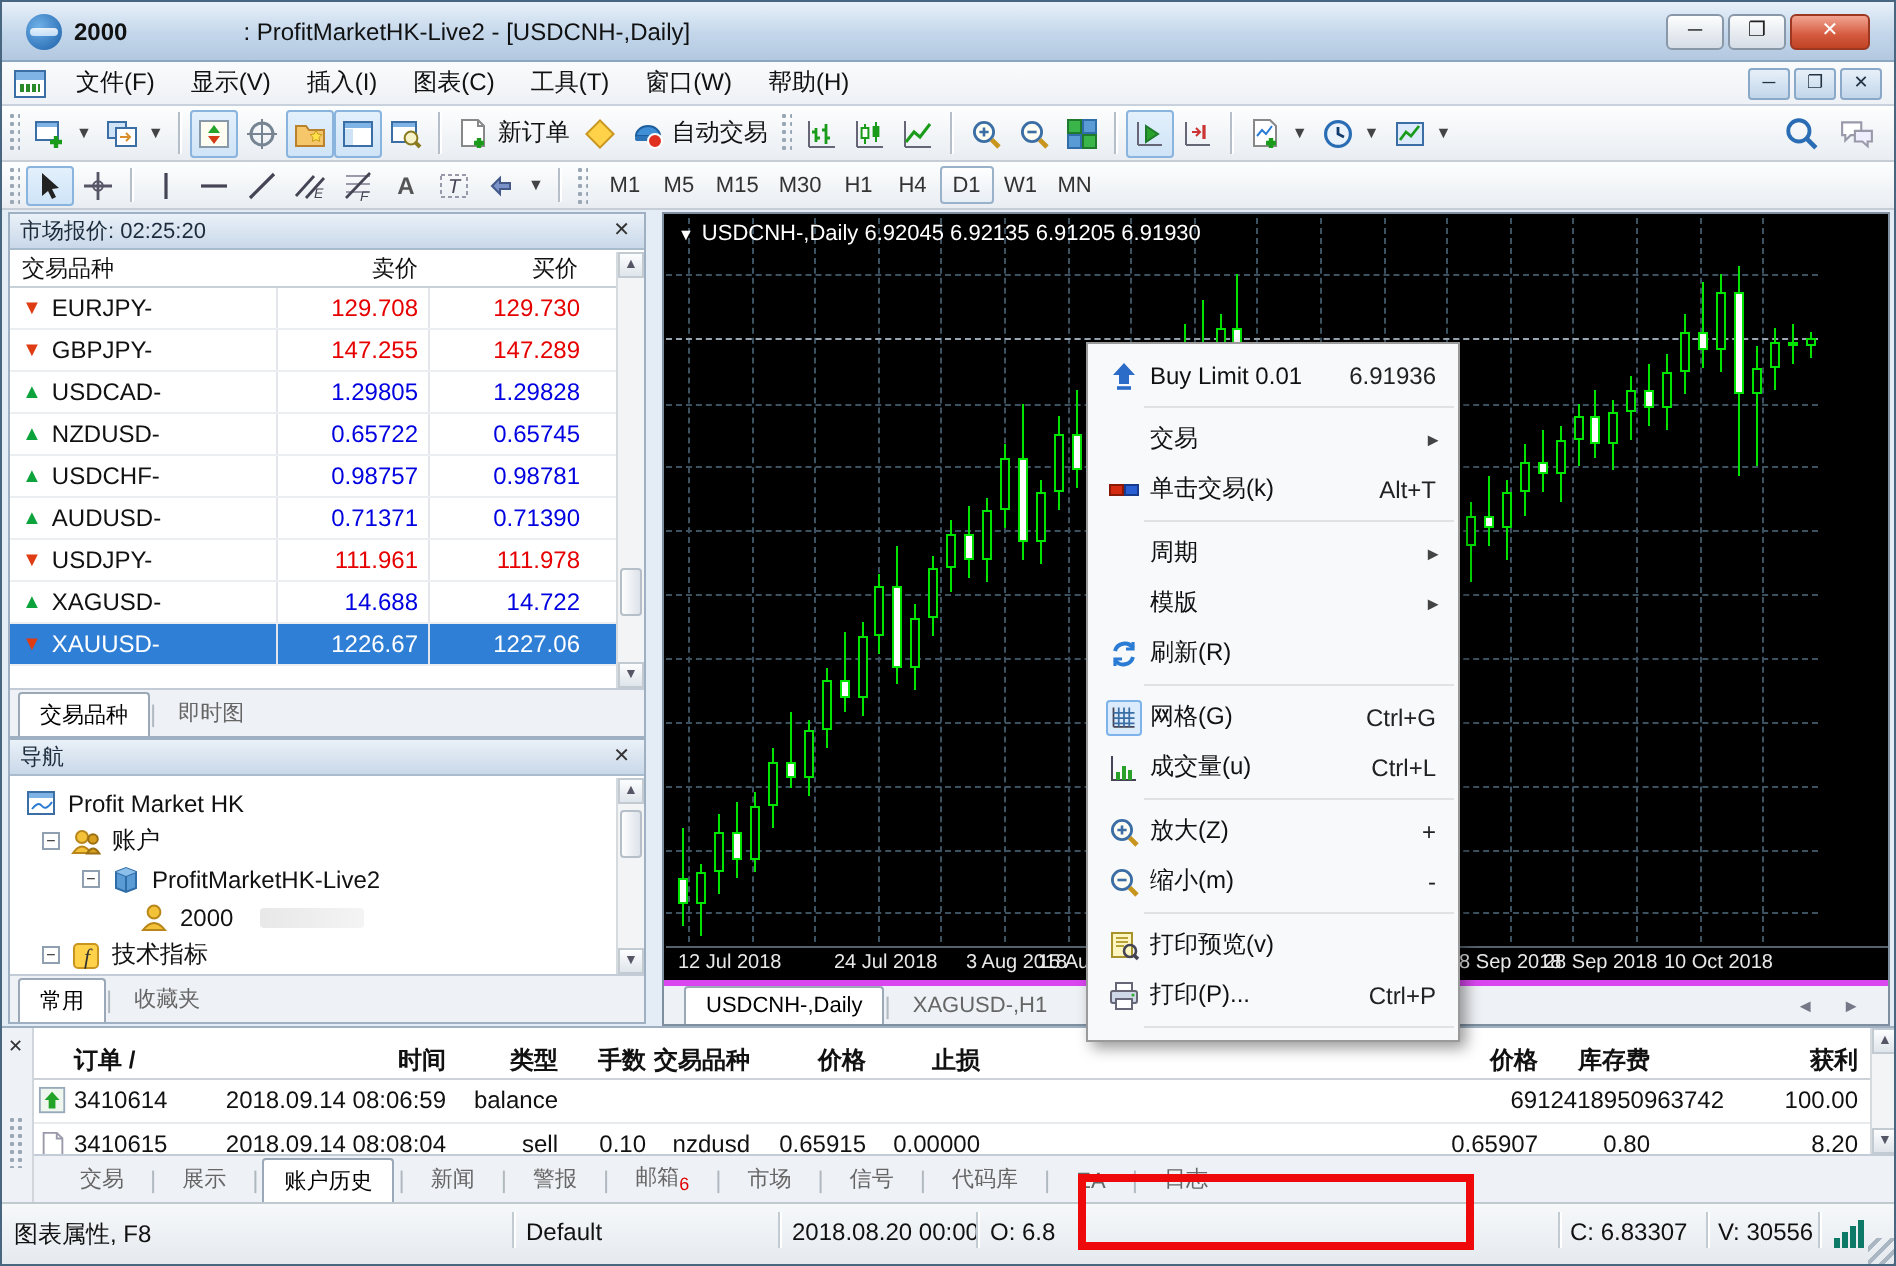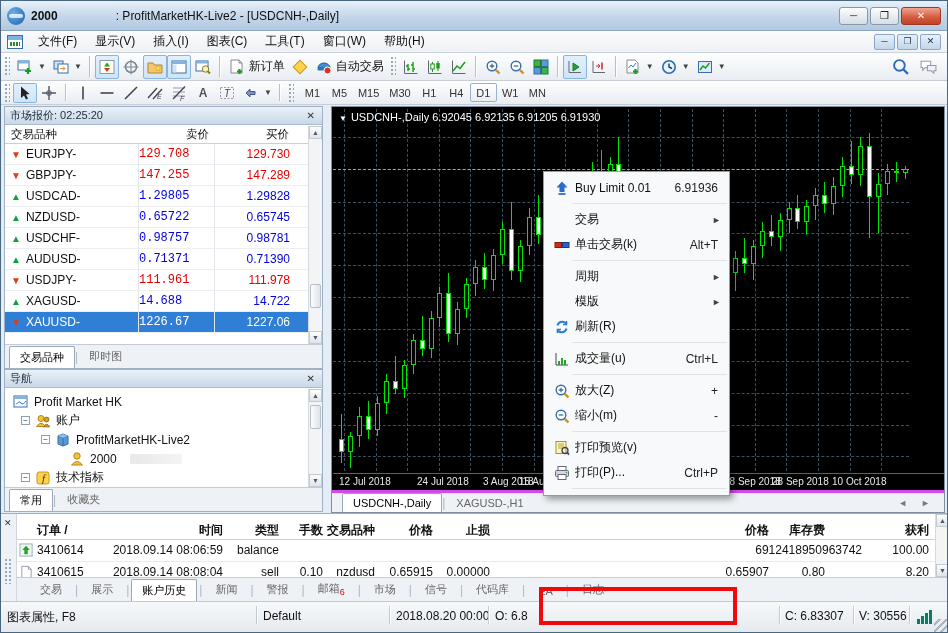--- a/index.html
+++ b/index.html
@@ -2,21 +2,21 @@
 <html><head>
 <meta charset="utf-8">
 <style>
   html,body{margin:0;padding:0;background:#888;}
   *{box-sizing:border-box;}
   .app{position:relative;width:948px;height:633px;font-family:"Liberation Sans","DejaVu Sans",sans-serif;
        font-size:12px;background:#e4ecf5;border:1px solid #48667f;overflow:hidden;color:#111;}
   
   .titlebar{position:absolute;left:0;top:0;width:100%;height:30px;
     background:linear-gradient(#e8f1fa,#c3d6ea 55%,#b3c9e0);border-bottom:1px solid #8ba6c1;
-    display:flex;align-items:center;padding:0 6px;}
+    display:flex;align-items:center;padding:0 12px;}
   .app-logo{width:18px;height:18px;border-radius:50%;background:radial-gradient(circle at 35% 35%,#6fb0e8,#1b5fa8);
     position:relative;margin-right:6px;flex:none;}
   .app-logo::after{content:"";position:absolute;left:2px;top:7px;width:14px;height:4px;border-radius:2px;
     background:linear-gradient(#fff,#d8ecff);opacity:.85;}
   .title-text{white-space:nowrap;}
   .title-gap{display:inline-block;width:58px;}
   .win-btns{margin-left:auto;display:flex;gap:2px;}
   .wbtn{width:29px;height:18px;border:1px solid #8898a8;border-radius:3px;
     background:linear-gradient(#fdfdfd,#d5dde6);display:flex;align-items:center;justify-content:center;
     font-size:10px;line-height:1;color:#222;}
@@ -62,21 +62,21 @@
   .tab{padding:3px 10px;font-size:11px;color:#666;border:1px solid transparent;white-space:nowrap;}
   .tab.active{background:#fff;border:1px solid #9aa8b8;border-bottom:none;color:#000;border-radius:2px 2px 0 0;}
   .tab-sep{color:#b0b8c0;align-self:center;}
   
   #mw{left:3px;top:105px;width:319px;height:263px;}
   .mw-head{display:flex;height:19px;border-bottom:1px solid #c8d0d8;align-items:center;font-size:11.5px;}
   .mw-head span{padding:0 6px;}
   .mw-rows{position:relative;}
   .mw-row{display:flex;height:21px;align-items:center;border-bottom:1px solid #eceff2;font-size:12px;}
   .mw-c-sym{width:134px;display:flex;align-items:center;gap:5px;padding-left:6px;border-right:1px solid #e2e6ea;height:100%;}
-  .mw-c-sell{width:76px;text-align:left;padding-right:5px;border-right:1px solid #e2e6ea;height:100%;line-height:20px;font-family:Liberation Mono, monospace;}
+  .mw-c-sell{width:76px;text-align:right;padding-right:5px;border-right:1px solid #e2e6ea;height:100%;line-height:20px;}
   .mw-c-buy{width:80px;text-align:right;padding-right:5px;height:100%;line-height:20px;}
   .mw-row.red .mw-c-sell,.mw-row.red .mw-c-buy{color:#e60000;}
   .mw-row.blue .mw-c-sell,.mw-row.blue .mw-c-buy{color:#0000e0;}
   .mw-row.selected{background:#2f7fd6;color:#fff;}
   .mw-row.selected .mw-c-sell,.mw-row.selected .mw-c-buy{color:#fff;}
   .arrow-up{color:#0ca33c;font-size:10px;}
   .arrow-down{color:#e03c14;font-size:10px;}
   .vscroll{position:absolute;right:1px;width:14px;background:#f2f4f6;border-left:1px solid #d4dade;}
   .vs-arrow{height:13px;display:flex;align-items:center;justify-content:center;font-size:7px;color:#556;
     background:linear-gradient(#fcfdfe,#dfe5eb);border:1px solid #c2cad2;}
@@ -991,20 +991,32 @@
             <path d="M3.5 14 v-3.5 H7" fill="none" stroke="#2a7bd4" stroke-width="1.6"></path>
           </svg>
         </span>
         <span class="lbl">刷新(R)</span>
       </div>
       <div class="msep">
         <i></i>
       </div>
       <div class="mi">
         <span class="ic">
+          <span class="chk">
+            <svg width="14" height="14" viewBox="0 0 16 16">
+              <path d="M2 13 V2 M2 13 H14" stroke="#445"></path>
+              <path d="M5 2 V13 M8 2 V13 M11 2 V13 M2 5 H14 M2 8 H14 M2 11 H14" stroke="#3a6ea5"></path>
+            </svg>
+          </span>
+        </span>
+        <span class="lbl">网格(G)</span>
+        <span class="rt">Ctrl+G</span>
+      </div>
+      <div class="mi">
+        <span class="ic">
           <svg width="16" height="16" viewBox="0 0 16 16">
             <path d="M2 2 V14 H14" stroke="#445" fill="none"></path>
             <rect x="4" y="10" width="2" height="4" fill="#2aa12a"></rect>
             <rect x="7" y="7" width="2" height="7" fill="#2aa12a"></rect>
             <rect x="10" y="9" width="2" height="5" fill="#2aa12a"></rect>
           </svg>
         </span>
         <span class="lbl">成交量(u)</span>
         <span class="rt">Ctrl+L</span>
       </div>

